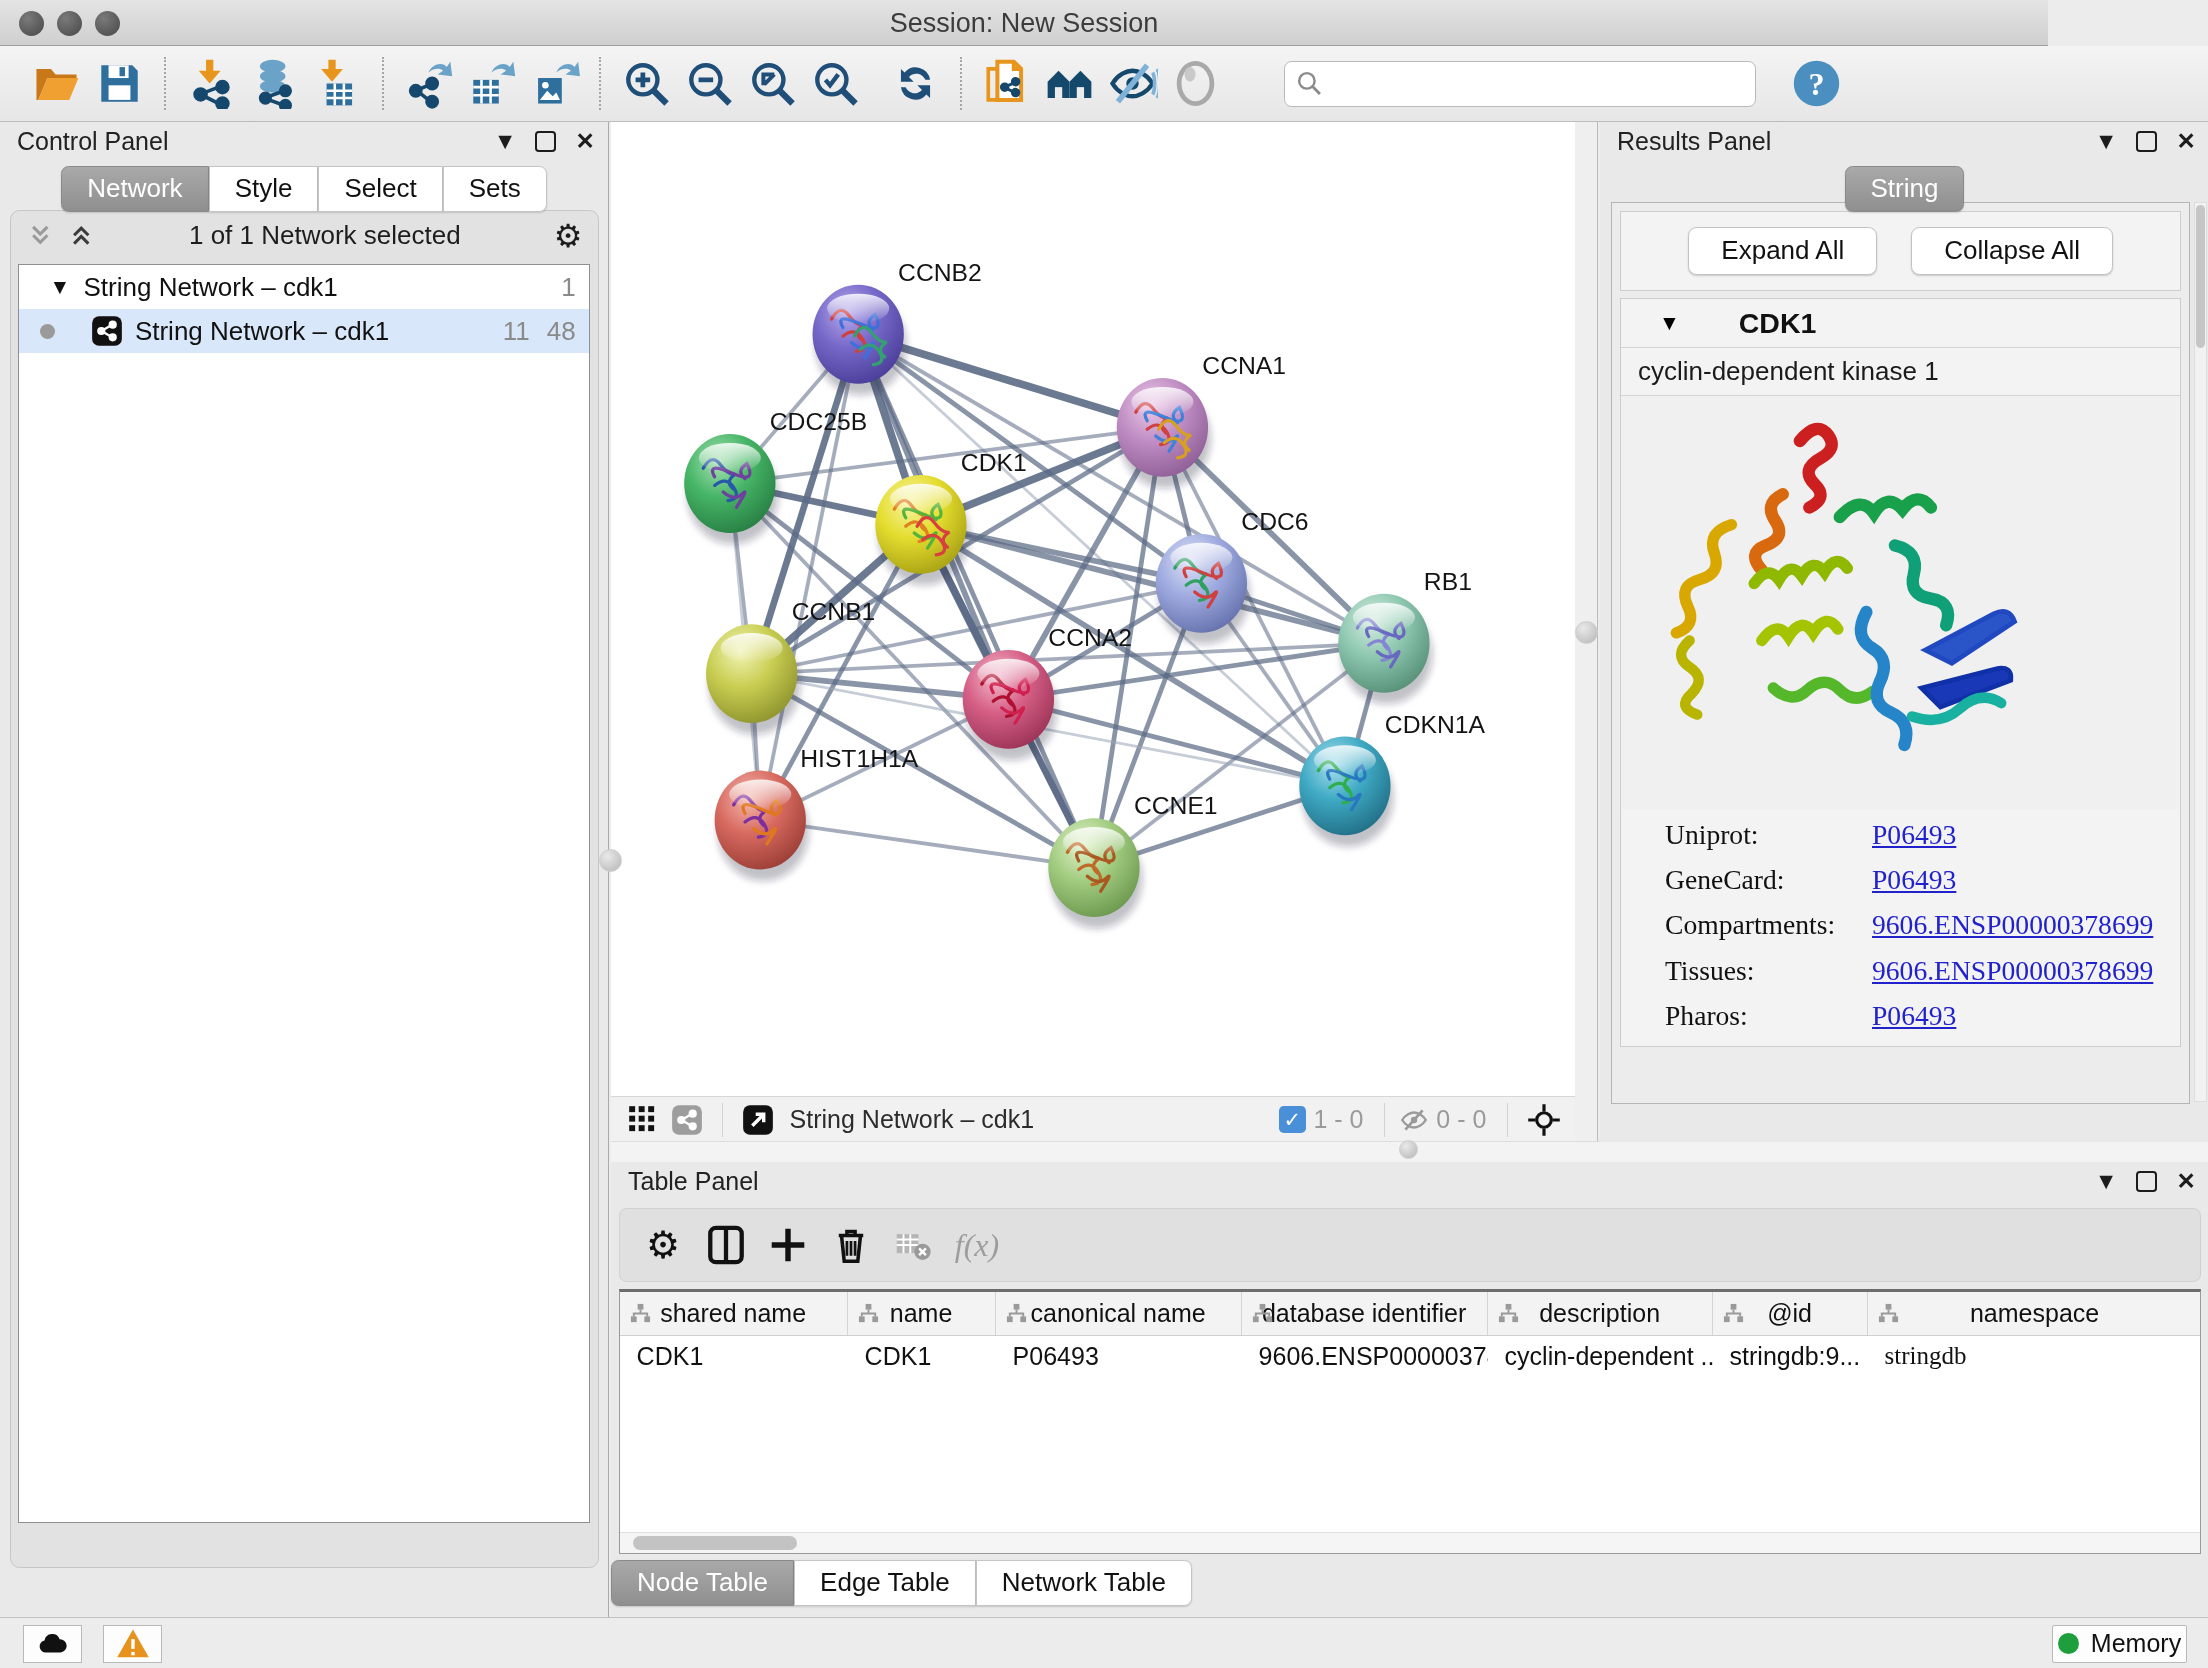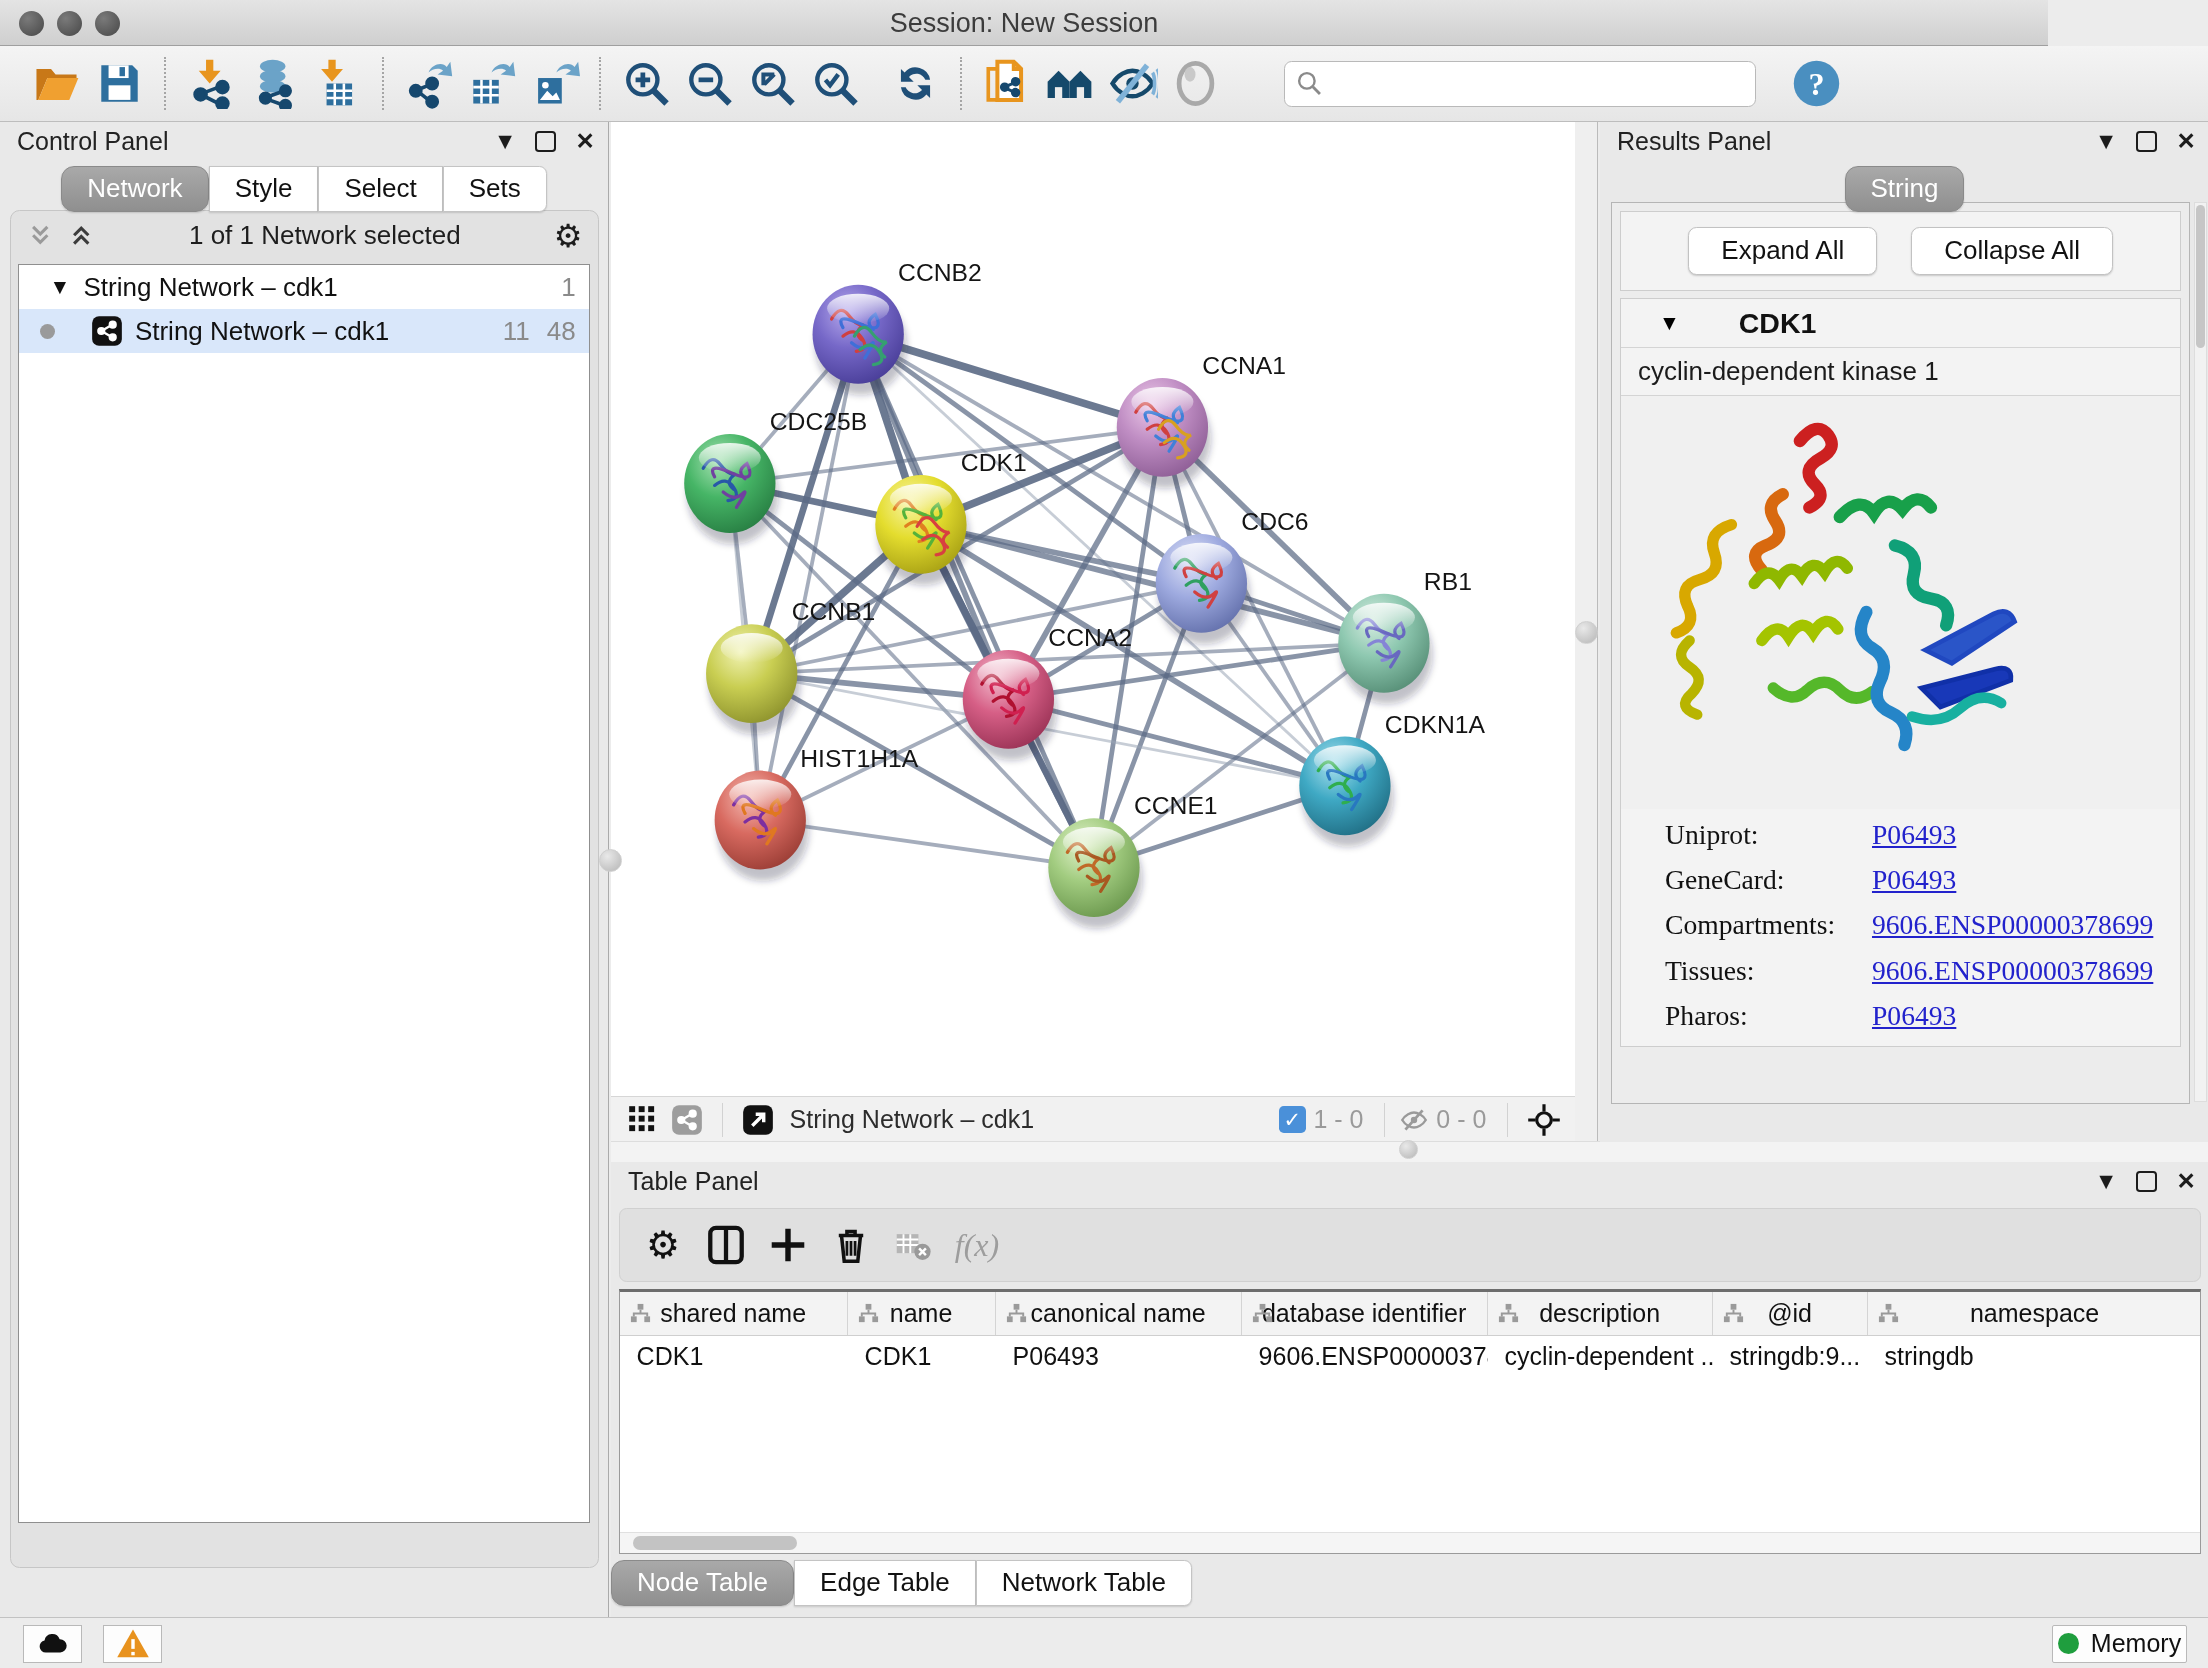--- a/index.html
+++ b/index.html
@@ -44,21 +44,21 @@
   .pc-btn { font-size:23px; color:#1c1c1c; cursor:pointer; line-height:1; }
   .pc-float { width:21px; height:21px; border:2.9px solid #1c1c1c; border-radius:3.8px; }
 
   
   .tabrow { display:flex; justify-content:center; margin-top:9.5px; position:relative; z-index:3; }
   .tab { font-size:26px; padding:6.7px 25px; background:#fff; border:1px solid #c4c4c4; color:#111;
     cursor:pointer; box-shadow:0 1px 1.9px rgba(0,0,0,.15); }
   .tab:first-child { border-radius:7.6px 0 0 7.6px; }
   .tab:last-child { border-radius:0 7.6px 7.6px 0; }
   .tab.only { border-radius:7.6px; }
-  .tab.active { background:linear-gradient(#a9a9a9,#8f8f8f); color:#fff; border-color:#8a8a8a;border-radius:13px; }
+  .tab.active { background:linear-gradient(#a9a9a9,#8f8f8f); color:#fff; border-color:#8a8a8a; }
 
   
   #cp-box { position:absolute; left:9.5px; right:9.5px; top:88px; height:1358px;
     background:#e2e2e2; border:1.9px solid #c6c6c6; border-radius:9.5px; }
   #cp-statusrow { height:49px; display:flex; align-items:center; padding:0 15px; }
   #cp-status { flex:1; text-align:center; font-size:26px; color:#1d1d1d; }
   #cp-tree { position:absolute; left:7.6px; right:7.6px; top:53px; bottom:44px; background:#fff; border:1.9px solid #8f8f8f; }
   .tree-row { height:44px; display:flex; align-items:center; font-size:26px; color:#111; padding:0 13.3px; cursor:pointer; }
   .tree-row .count { color:#8a8a8a; margin-left:17px; }
   .tree-row.selected { background:#d9e7fa; }
@@ -901,21 +901,21 @@
           <span>namespace</span>
         </div>
       </div>
     <div id="tp-datarow">
         <div class="td" style="width: 228px;">CDK1</div>
         <div class="td" style="width: 148px;">CDK1</div>
         <div class="td" style="width: 246px;">P06493</div>
         <div class="td" style="width: 246px;">9606.ENSP00000378699</div>
         <div class="td" style="width: 225px;">cyclin-dependent ...</div>
         <div class="td" style="width: 155px;">stringdb:9...</div>
-        <div class="td" style="width: 335px;">stringdb</div>
+        <div class="td" style="width: 335px; font-family: Liberation Serif, serif;">stringdb</div>
       </div>
     <div id="tp-hscroll">
         <div id="tp-hthumb"></div>
       </div>
   </div>
   <div id="tp-tabs" class="tabrow">
       <span class="tab active">Node Table</span>
       <span class="tab">Edge Table</span>
       <span class="tab">Network Table</span>
     </div>

